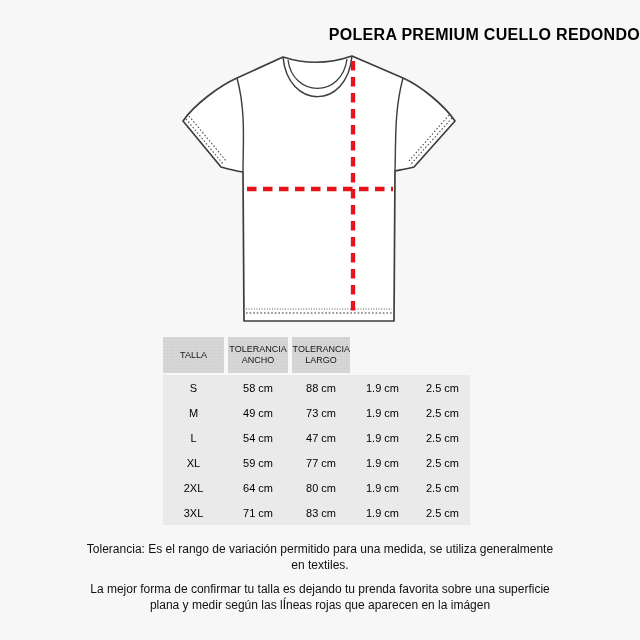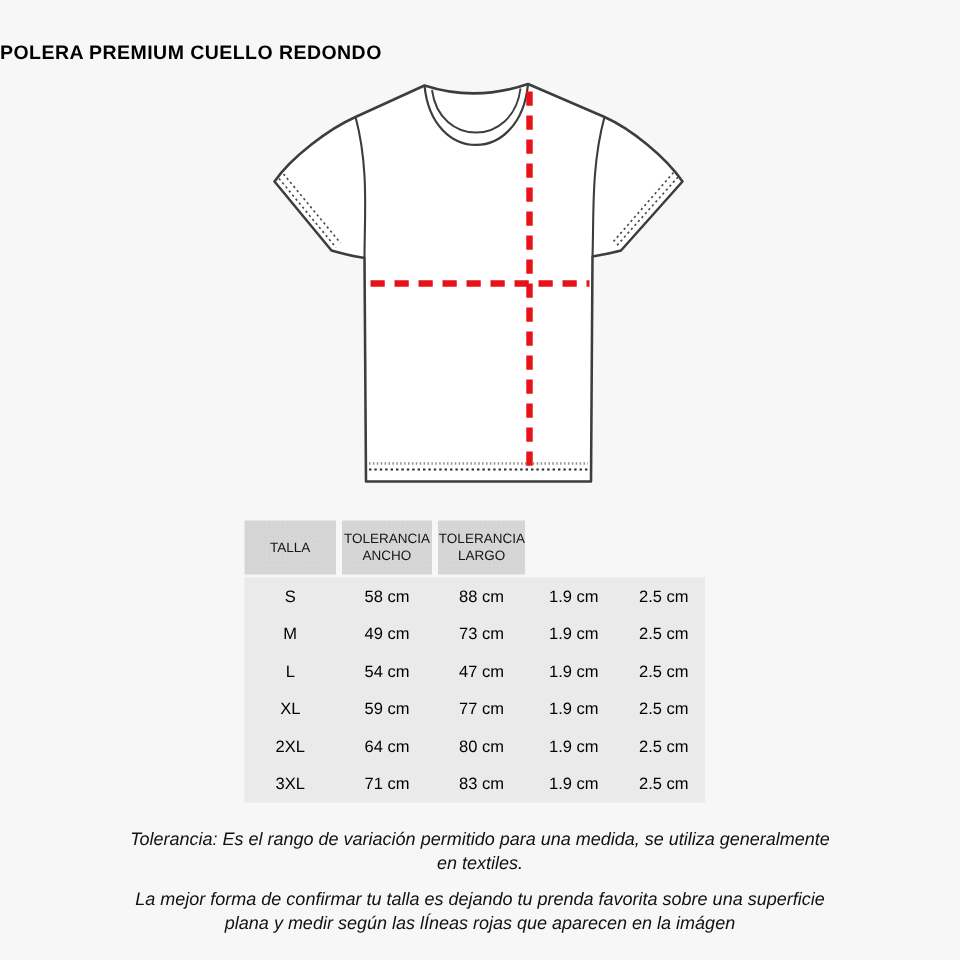--- a/index.html
+++ b/index.html
@@ -5,31 +5,31 @@
   * { margin:0; padding:0; box-sizing:border-box; }
   html,body { width:640px; height:640px; }
   body {
     background:#f7f7f7;
     font-family:"Liberation Sans", sans-serif;
     color:#111;
     overflow:hidden;
   }
   .page-title {
     padding-top:25px;
-    text-align:left;
-    font-size:13px;
+    text-align:right;
+    font-size:16px;
     font-weight:800;
     letter-spacing:.3px;
     line-height:19px;
     color:#000;
   }
   .diagram-wrap { margin-top:5px; }
   .diagram-wrap svg { display:block; }
   
-  .size-table { margin-left:163px; margin-top:13px; width:307px; }
+  .size-table { margin-left:163px; margin-top:3px; width:307px; }
   .thead {
     display:grid;
     grid-template-columns:61px 60px 58px 57px 55px;
     column-gap:4px;
   }
   .thead .hcell {
     height:36px;
     background:#d6d6d6;
     background-image:radial-gradient(#c9c9c9 .5px, transparent .6px);
     background-size:3px 3px;
@@ -54,21 +54,21 @@
     display:flex; align-items:center; justify-content:center;
     font-size:11px;
     color:#000;
   }
   
   .note {
     text-align:center;
     font-size:12px;
     line-height:16px;
     color:#111;
-    margin-left:auto; margin-right:auto;font-style:italic;
+    margin-left:auto; margin-right:auto;
   }
   .note-tolerance { margin-top:16px; width:480px; }
   .note-instructions { margin-top:8px; width:492px; }
 </style>
 </head>
 <body>
 
 <div class="page-title">POLERA PREMIUM CUELLO REDONDO</div>
 
 <div class="diagram-wrap">

